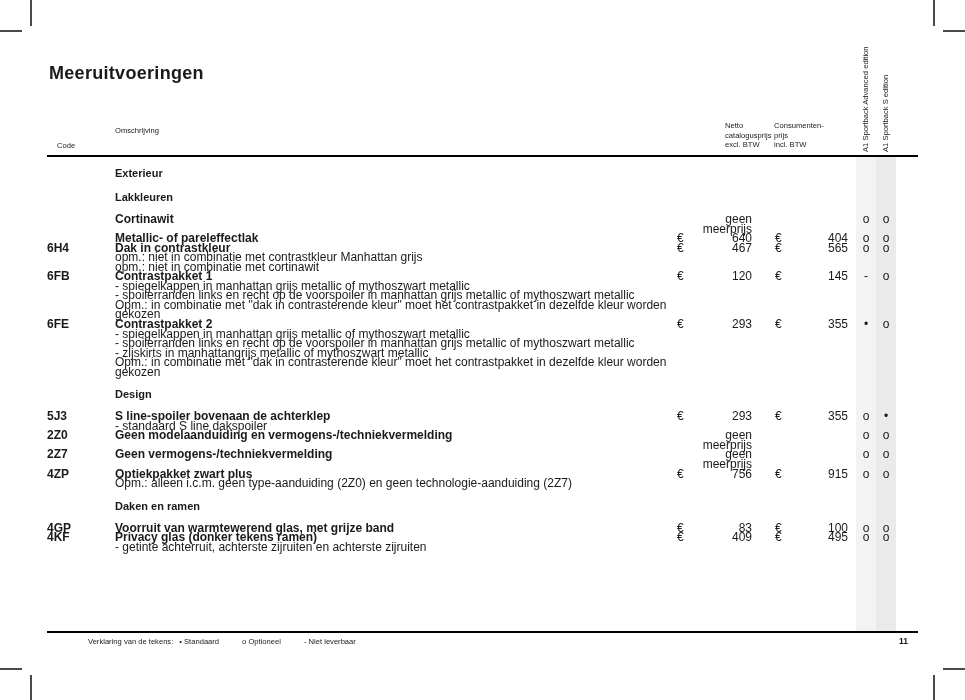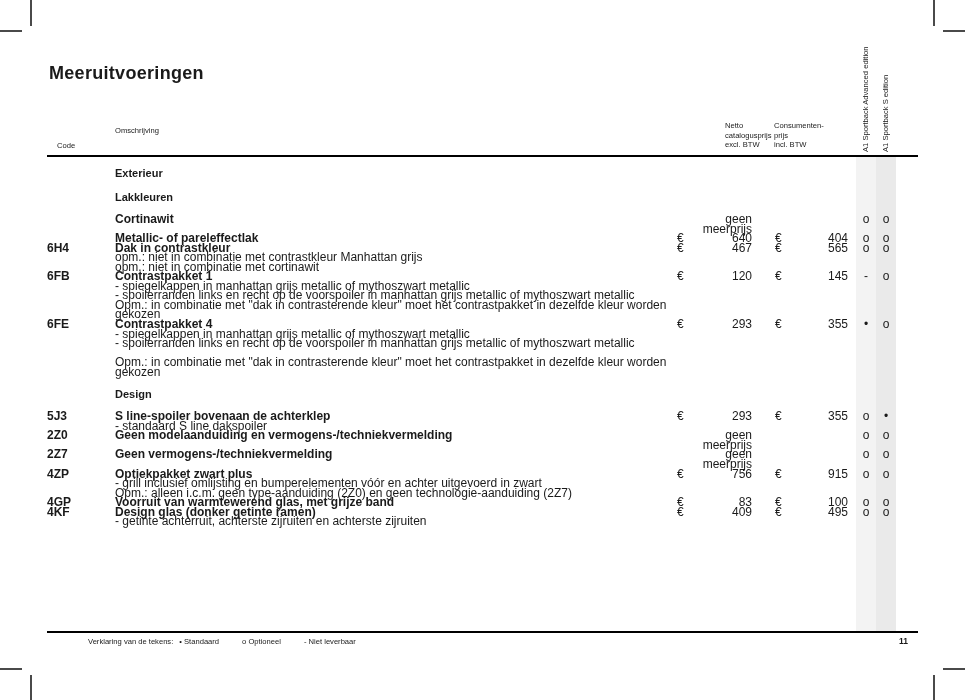--- a/index.html
+++ b/index.html
@@ -166,21 +166,21 @@
       <div class="row">
         <div class="cell code"></div>
         <div class="cell detail">- spoilerranden links en recht op de voorspoiler in manhattan grijs metallic of mythoszwart metallic</div>
       </div>
       <div class="row">
         <div class="cell code"></div>
         <div class="cell detail">Opm.: in combinatie met "dak in contrasterende kleur" moet het contrastpakket in dezelfde kleur worden gekozen</div>
       </div>
       <div class="row">
         <div class="cell code">6FE</div>
-        <div class="cell label">Contrastpakket 4</div>
+        <div class="cell label">Contrastpakket 2</div>
         <div class="cell price">
           <div class="cur">€</div>
           <div class="amt">293</div>
         </div>
         <div class="cell"></div>
         <div class="cell price">
           <div class="cur">€</div>
           <div class="amt">355</div>
         </div>
         <div class="cell"></div>
@@ -190,20 +190,21 @@
       <div class="row">
         <div class="cell code"></div>
         <div class="cell detail">- spiegelkappen in manhattan grijs  metallic of mythoszwart metallic</div>
       </div>
       <div class="row">
         <div class="cell code"></div>
         <div class="cell detail">- spoilerranden links en recht op de voorspoiler in manhattan grijs metallic of mythoszwart metallic</div>
       </div>
       <div class="row">
         <div class="cell code"></div>
+        <div class="cell detail">- zijskirts in manhattangrijs metallic of mythoszwart metallic</div>
       </div>
       <div class="row">
         <div class="cell code"></div>
         <div class="cell detail">Opm.: in combinatie met "dak in contrasterende kleur" moet het contrastpakket in dezelfde kleur worden gekozen</div>
       </div>
     </div>
     <div class="section-heading">Design</div>
     <div class="rows">
       <div class="row">
         <div class="cell code">5J3</div>
@@ -260,47 +261,44 @@
         <div class="cell price">
           <div class="cur">€</div>
           <div class="amt">915</div>
         </div>
         <div class="cell"></div>
         <div class="cell sym">o</div>
         <div class="cell sym">o</div>
       </div>
       <div class="row">
         <div class="cell code"></div>
-        <div class="cell detail">- grill inclusief omlijsting en bumperelementen vóór en achter uitgevoerd in zwart</div>
-      </div>
-      <div class="row">
-        <div class="cell code"></div>
         <div class="cell detail">Opm.: alleen i.c.m. geen type-aanduiding (2Z0) en geen technologie-aanduiding (2Z7)</div>
       </div>
     </div>
+    <div class="section-heading">Daken en ramen</div>
     <div class="rows">
       <div class="row">
         <div class="cell code">4GP</div>
         <div class="cell label">Voorruit van warmtewerend glas, met grijze band</div>
         <div class="cell price">
           <div class="cur">€</div>
           <div class="amt">83</div>
         </div>
         <div class="cell"></div>
         <div class="cell price">
           <div class="cur">€</div>
           <div class="amt">100</div>
         </div>
         <div class="cell"></div>
         <div class="cell sym">o</div>
         <div class="cell sym">o</div>
       </div>
       <div class="row">
         <div class="cell code">4KF</div>
-        <div class="cell label">Design glas (donker getinte ramen)</div>
+        <div class="cell label">Privacy glas (donker tekens ramen)</div>
         <div class="cell price">
           <div class="cur">€</div>
           <div class="amt">409</div>
         </div>
         <div class="cell"></div>
         <div class="cell price">
           <div class="cur">€</div>
           <div class="amt">495</div>
         </div>
         <div class="cell"></div>

